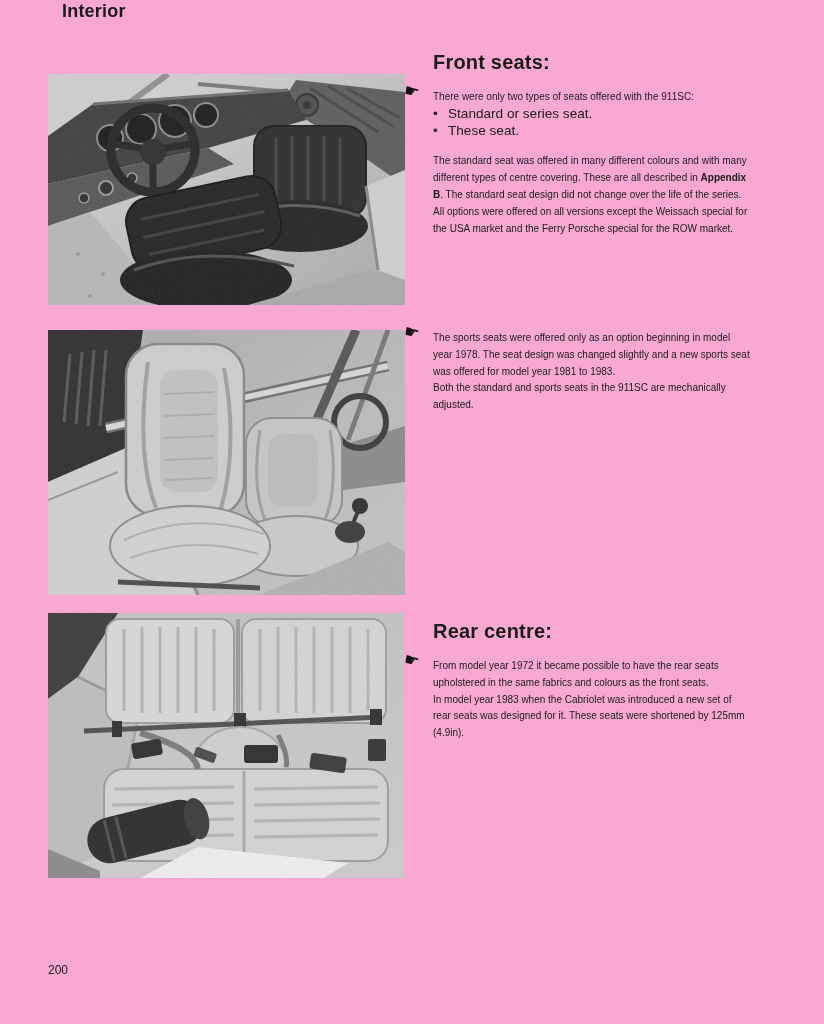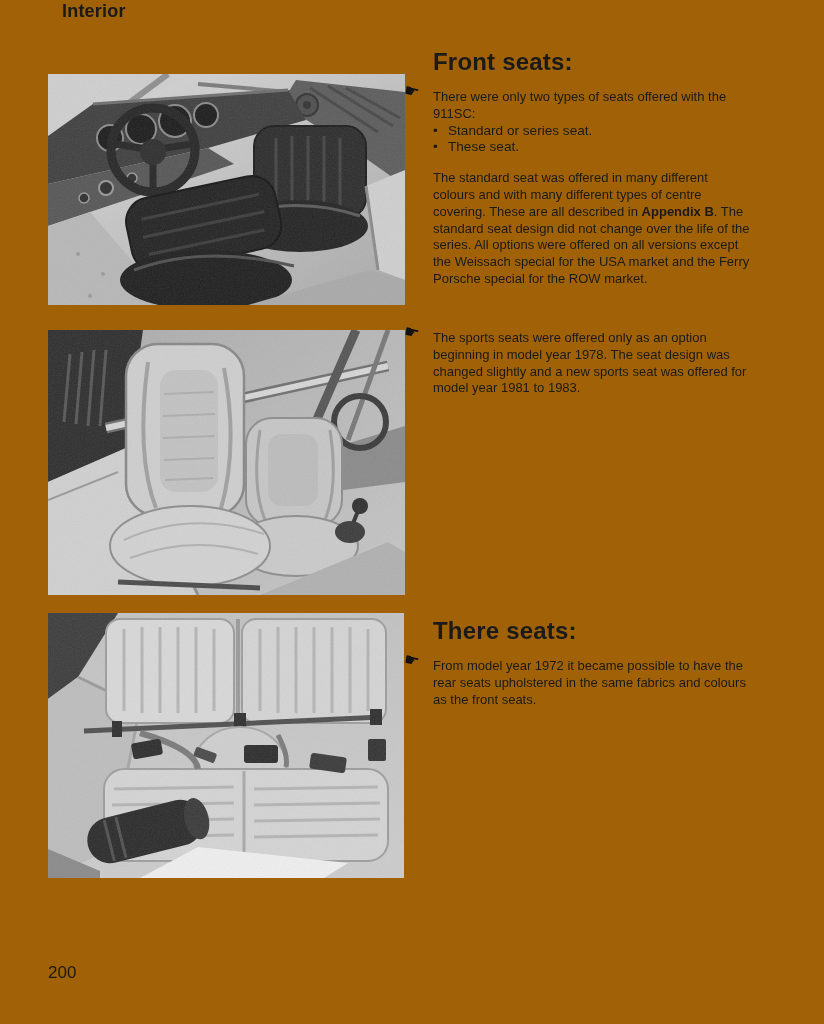--- a/index.html
+++ b/index.html
@@ -5,48 +5,48 @@
   * { box-sizing: border-box; }
   html,body { margin:0; padding:0; }
   body {
     width:824px; height:1024px;
     background:#ffffff;
     font-family:"Liberation Sans", sans-serif;
     color:#1a1a1a;
     position:relative;
     overflow:hidden;
   }
-  .page { position:absolute; inset:0; background:#a16207; }
+  .page { position:absolute; inset:0; background:#f9a8d4; }
 
   .page-header {
     position:absolute; left:62px; top:1px;
     font-size:18px; font-weight:bold; letter-spacing:0.2px;
   }
   .page-number {
     position:absolute; left:48px; top:963px;
-    font-size:17px;
+    font-size:12px;
   }
 
   .photo { position:absolute; left:48px; overflow:hidden; background:#bdbdbd; }
   #photo1 { top:74px;  width:357px; height:231px; }
   #photo2 { top:330px; width:357px; height:265px; }
   #photo3 { top:613px; width:356px; height:265px; }
   .photo svg { display:block; width:100%; height:100%; }
 
   .text-block { position:absolute; left:433px; width:326px; }
   #block-front { top:51px; }
   #block-sports { top:330px; }
   #block-rear { top:620px; }
 
   .section-heading {
-    font-size:24px; font-weight:bold; line-height:22px;
+    font-size:20px; font-weight:bold; line-height:22px;
     margin:0 0 16px 0; letter-spacing:0.2px;
   }
   .body-p {
-    font-size:13px; line-height:16.8px;
+    font-size:10px; line-height:16.8px;
     margin:0 8px 17px 0;
   }
   .body-p:last-child { margin-bottom:0; }
   .intro-p { margin-bottom:8px; }
   .noted { position:relative; }
   .manicule {
     position:absolute; left:-29px; top:-6px;
     font-size:17px; line-height:17px; color:#111;
     display:inline-block; transform:rotate(14deg);
   }
@@ -276,25 +276,27 @@
       </div>
     </div>
     <p class="body-p"><span>The standard seat was offered in many different colours and with many different types of centre covering. These are all described in </span><b>Appendix B</b><span>. The standard seat design did not change over the life of the series. All options were offered on all versions except the Weissach special for the USA market and the Ferry Porsche special for the ROW market.</span></p>
   </div>
 
   <div class="text-block" id="block-sports">
     <div class="noted">
       <span class="manicule">☛</span>
       <p class="body-p">The sports seats were offered only as an option beginning in model year 1978. The seat design was changed slightly and a new sports seat was offered for model year 1981 to 1983.</p>
     </div>
+    <p class="body-p">Both the standard and sports seats in the 911SC are mechanically adjusted.</p>
   </div>
 
   <div class="text-block" id="block-rear">
-    <h2 class="section-heading">There seats:</h2>
+    <h2 class="section-heading">Rear centre:</h2>
     <div class="noted">
       <span class="manicule">☛</span>
       <p class="body-p">From model year 1972 it became possible to have the rear seats upholstered in the same fabrics and colours as the front seats.</p>
     </div>
+    <p class="body-p">In model year 1983 when the Cabriolet was introduced a new set of rear seats was designed for it. These seats were shortened by 125mm (4.9in).</p>
   </div>
 
   <div class="page-number">200</div>
 
 </div>
 
 </body></html>

